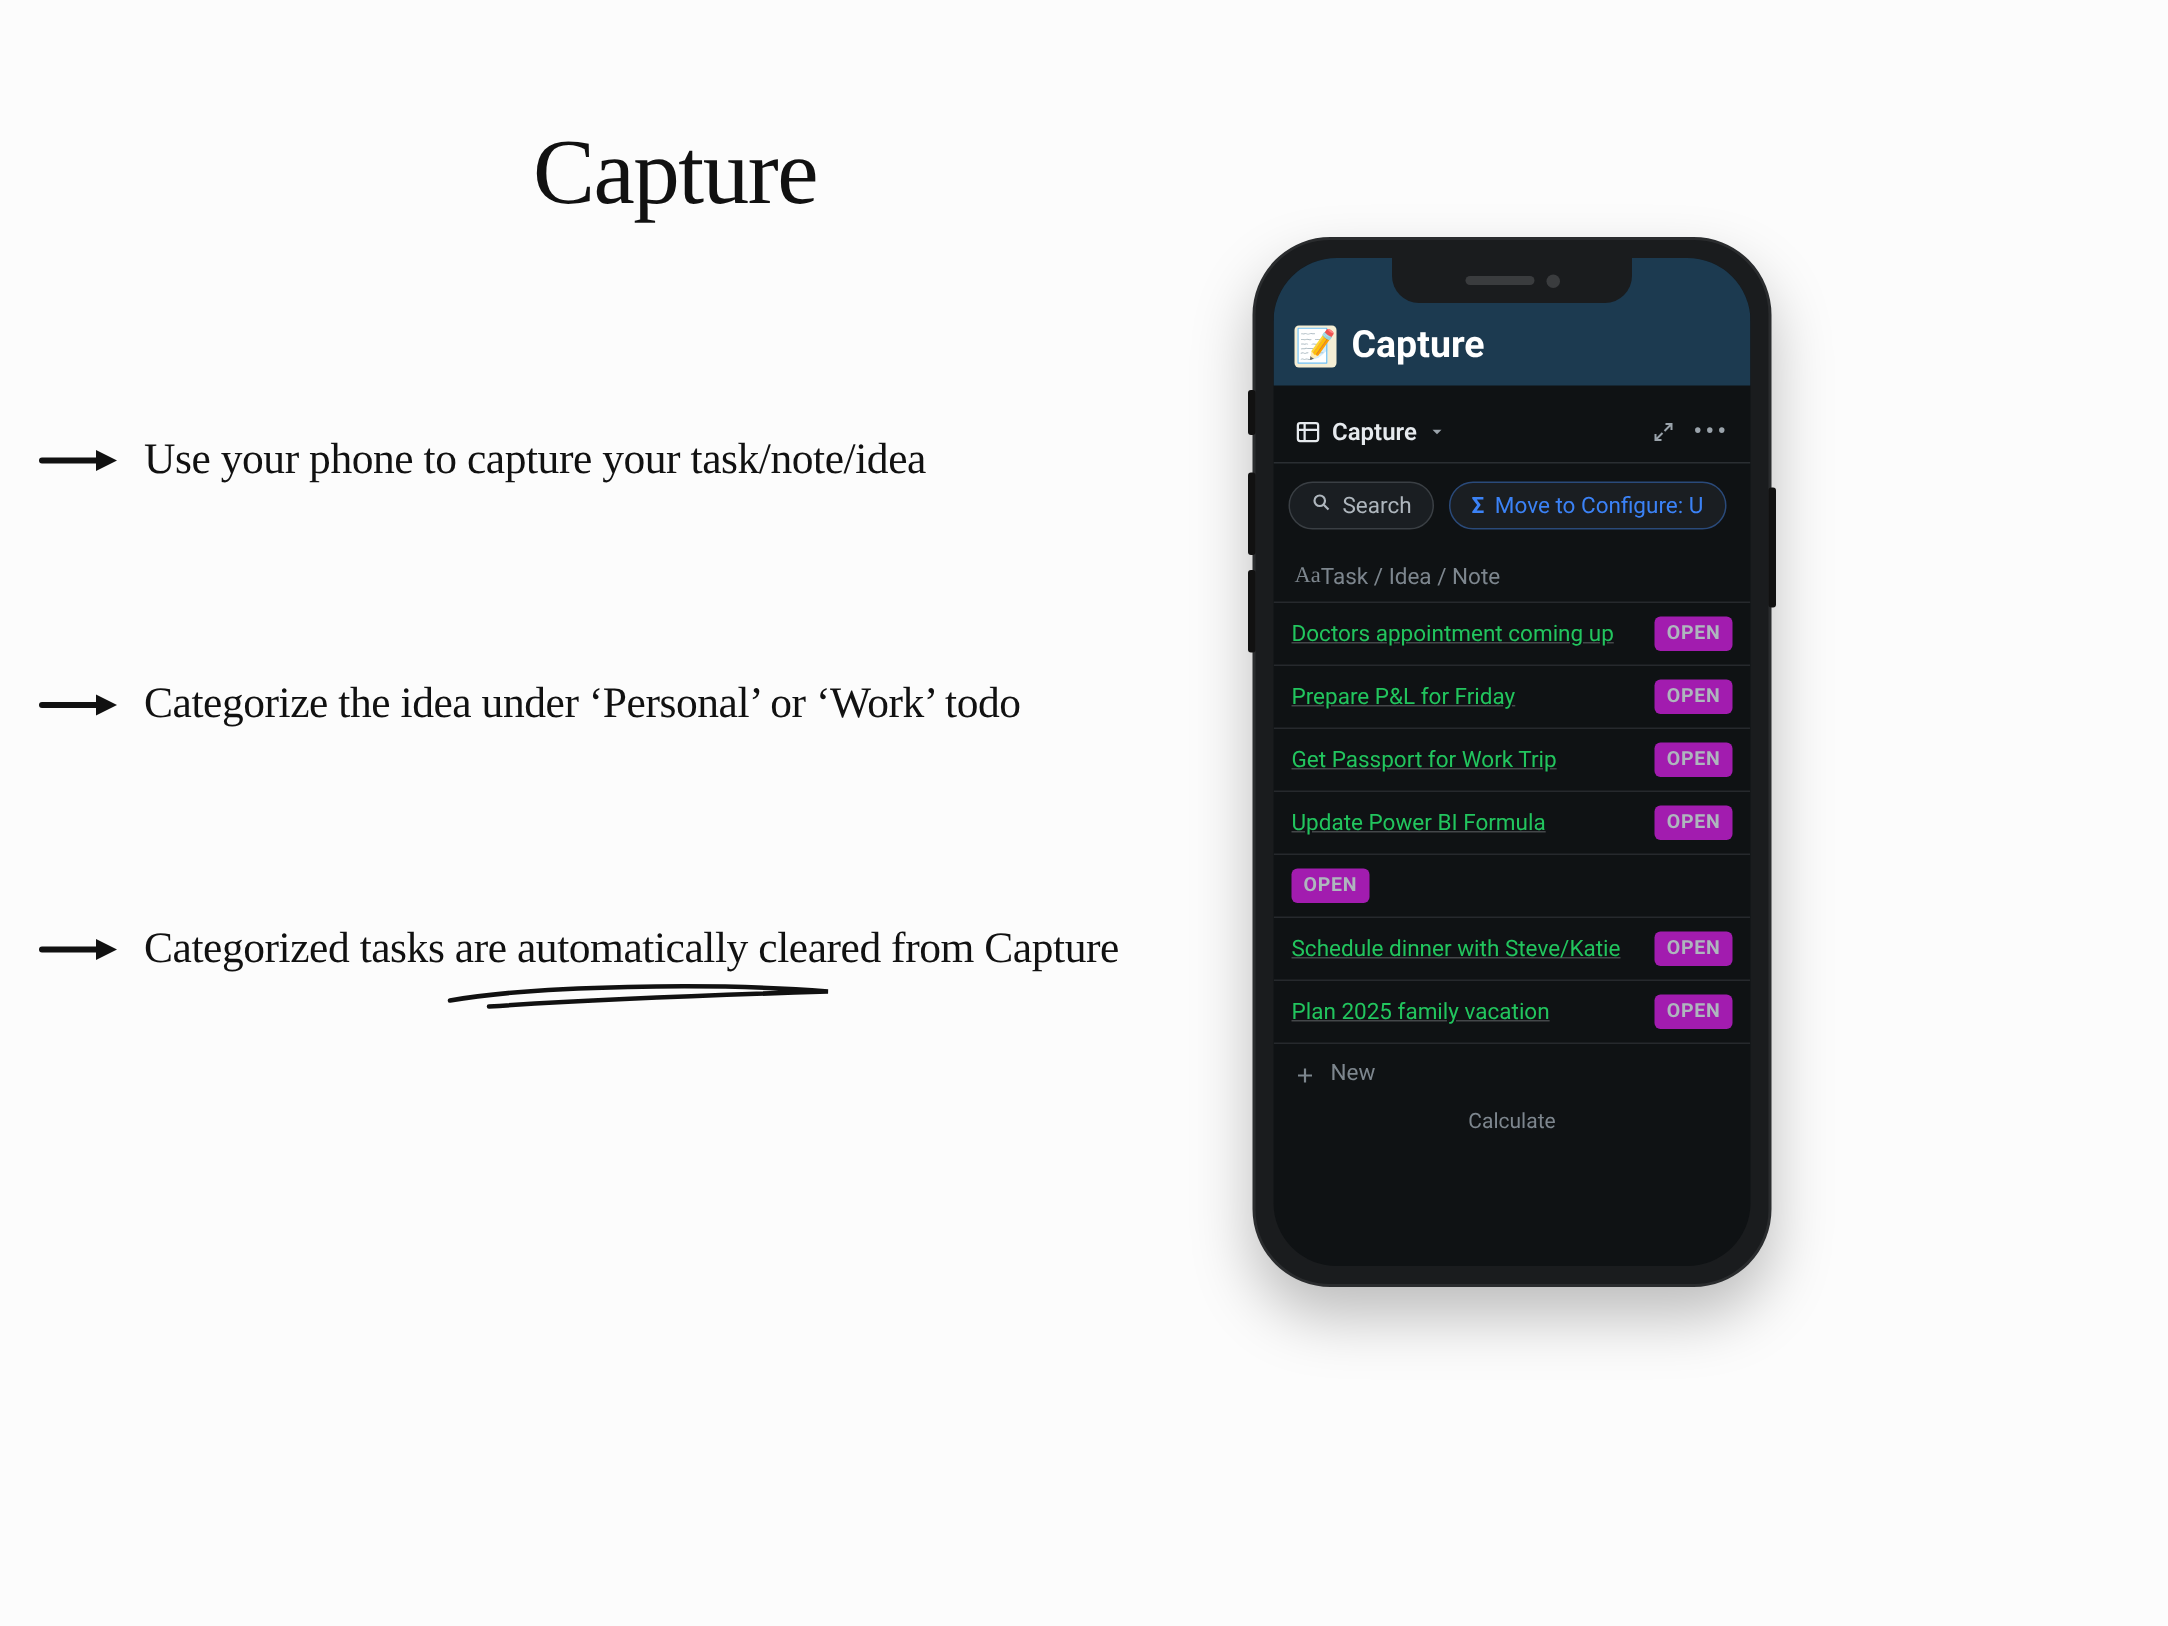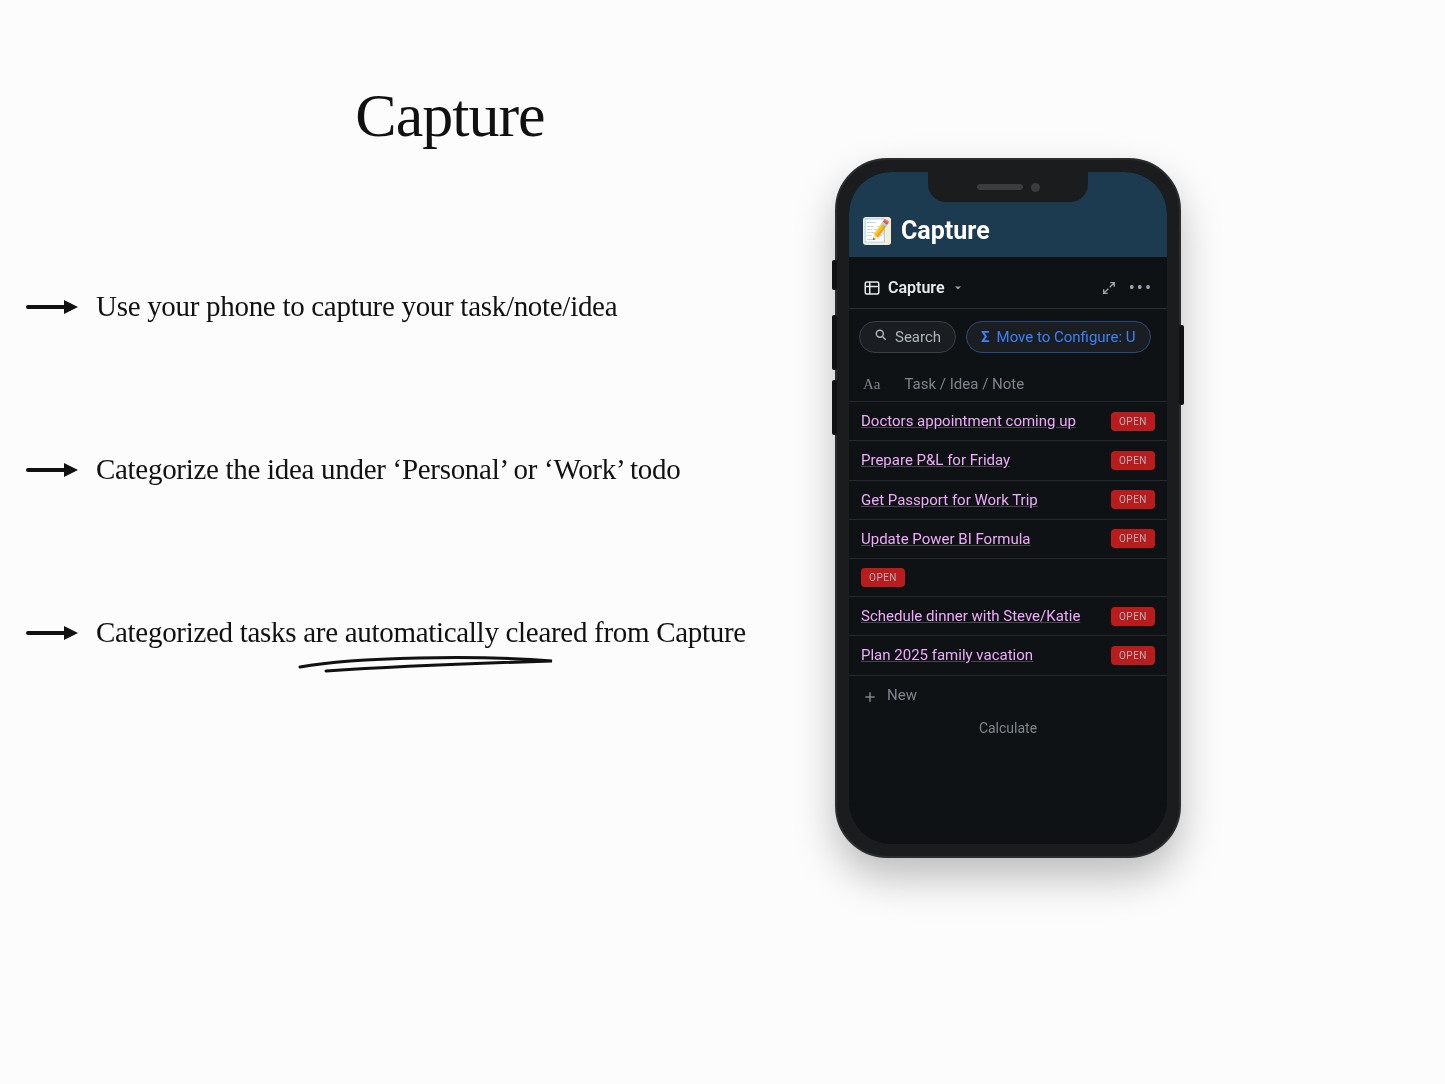--- a/index.html
+++ b/index.html
@@ -159,48 +159,48 @@
     gap: 7px;
     white-space: nowrap;
     flex-shrink: 0;
   }
   .chip.search { color: #aeb6bd; }
   .chip.move { color: #3b82f6; border-color: #2a4a7a; }
   .column-header {
     padding: 10px 14px 8px 14px;
     display: flex;
     align-items: center;
-    gap: 24px;
+    gap: 0;
     color: #7d868e;
     font-size: 15px;
     border-bottom: 1px solid #26292d;
   }
   .rows { flex: 1; overflow: hidden; }
   .row {
     display: flex;
     align-items: center;
     justify-content: space-between;
     padding: 9px 12px;
     border-bottom: 1px solid #26292d;
     gap: 10px;
   }
   .row .task {
     font-size: 15px;
-    color: #f0abfc;
+    color: #22c55e;
     line-height: 1.35;
     flex: 1;
     text-decoration: underline;
     text-decoration-color: rgba(226,230,234,0.25);
   }
   .row .open-btn {
-    font-size: 10px;
-    font-weight: 400;
+    font-size: 13px;
+    font-weight: 700;
     letter-spacing: 0.5px;
     color: #aeb6bd;
-    background: #b91c1c;
+    background: #a21caf;
     border-radius: 4px;
     padding: 4px 8px;
     flex-shrink: 0;
   }
   .new-row {
     padding: 10px 14px;
     display: flex;
     align-items: flex-end;
     gap: 10px;
     color: #7d868e;

